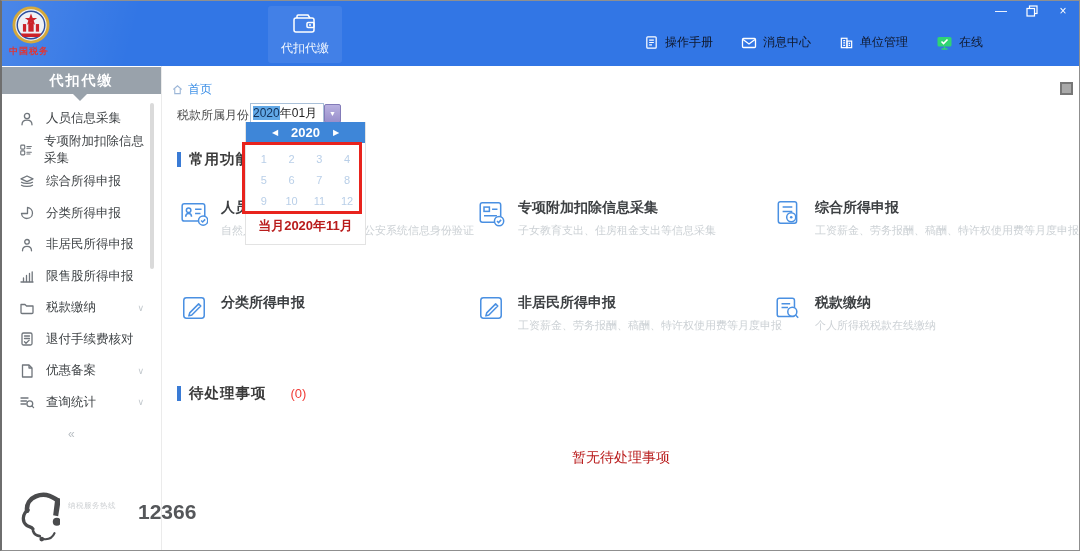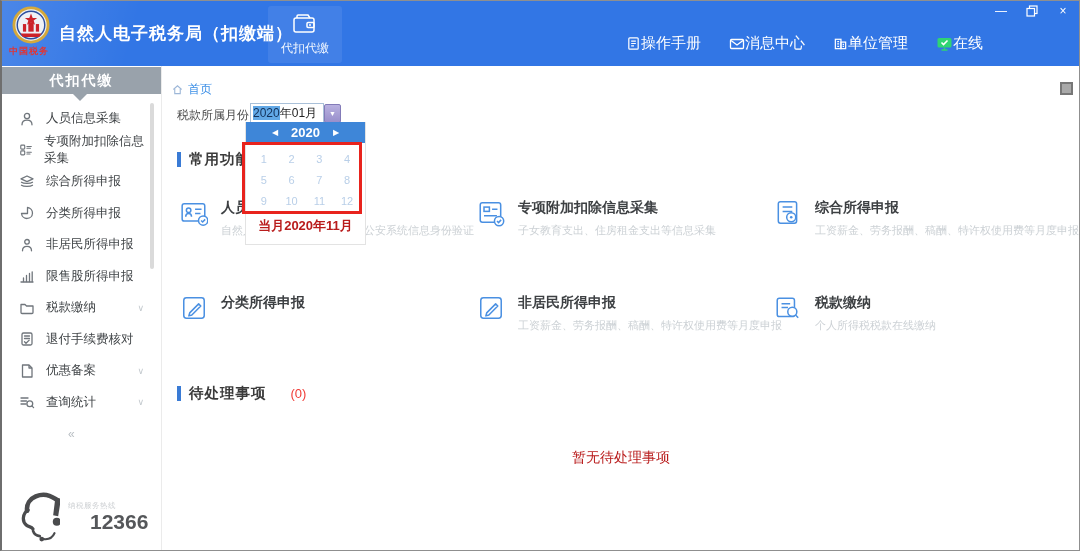--- a/index.html
+++ b/index.html
@@ -10,35 +10,35 @@
   
   #hdr{left:0;top:0;right:0;height:65px;background:#3276e5;}
   #hdr-swoosh{left:0;top:0;width:170px;height:65px;background:linear-gradient(105deg,rgba(255,255,255,.12),rgba(255,255,255,0) 75%);}
   #emblem{left:10px;top:5px;}
   #logo-cn{left:7px;top:44px;color:#e03535;font-size:9px;font-weight:bold;letter-spacing:1px;}
   #app-title{left:57px;top:21px;color:#fff;font-size:17px;font-weight:bold;letter-spacing:1px;}
   #hdr-tab{left:266px;top:5px;width:74px;height:57px;border-radius:3px;background:rgba(255,255,255,.08);
     display:flex;flex-direction:column;align-items:center;justify-content:center;gap:5px;cursor:pointer;}
   #hdr-tab .lbl{color:#f2f7ff;font-size:12px;}
   #hdr-menu{right:96px;top:33px;display:flex;gap:28px;align-items:center;}
-  .hmi{display:flex;align-items:center;color:#ffffff;font-size:15px;cursor:pointer;}
+  .hmi{display:flex;align-items:center;gap:6px;color:#0f172a;font-size:12px;cursor:pointer;}
   #win-ctl{right:8px;top:3px;display:flex;gap:15px;}
   .wc{width:16px;height:14px;display:flex;align-items:center;justify-content:center;color:#fff;font-size:12px;cursor:pointer;}
   
   #sidebar{left:0;top:65px;width:159px;height:486px;background:#fff;border-right:1px solid #ebebeb;}
   #s-hdr{left:0;top:66px;width:159px;height:27px;background:#99a2ab;color:#fff;font-weight:bold;font-size:14px;
     display:flex;align-items:center;justify-content:center;letter-spacing:2px;}
   #s-tri{left:71px;top:93px;width:0;height:0;border-left:7px solid transparent;border-right:7px solid transparent;border-top:7px solid #99a2ab;}
   #s-nav{left:0;top:102px;width:152px;display:flex;flex-direction:column;}
   .si{height:31.5px;display:flex;align-items:center;gap:11px;padding-left:17px;font-size:12.5px;color:#3f4346;cursor:pointer;}
   .si .chev{margin-left:auto;margin-right:10px;color:#c2c8cd;font-size:9px;}
   #s-scroll{left:148px;top:102px;width:4px;height:166px;background:#dadada;border-radius:2px;}
   #s-collapse{left:66px;top:426px;color:#b8bec3;font-size:12px;cursor:pointer;}
   #hotline{left:16px;top:490px;display:flex;align-items:flex-start;gap:8px;}
-  #hotline .txt{display:flex;flex-direction:column;margin-top:10px;}
+  #hotline .txt{display:flex;flex-direction:row;margin-top:10px;}
   #hotline .t1{font-size:7.5px;color:#cdd0d3;letter-spacing:.5px;}
   #hotline .t2{font-size:21px;font-weight:bold;color:#55575a;line-height:22px;margin-left:22px;}
   
   #crumb{left:170px;top:80px;display:flex;align-items:center;gap:5px;color:#3a8ee6;font-size:12px;cursor:pointer;}
   #pin{left:1058px;top:81px;width:9px;height:9px;border:2px solid #777;background:#a9a9a9;cursor:pointer;}
   #fld-lbl{left:175px;top:106px;font-size:12px;color:#4a4a4a;}
   #month-input{left:248px;top:102px;width:70px;height:18px;border:1px solid #a9c0d8;background:#fff;
     font-size:12px;display:flex;align-items:center;padding-left:2px;cursor:text;}
   #month-input .sel{background:#61a8e6;color:#13325a;}
   #month-input .rest{color:#222;}
@@ -77,21 +77,20 @@
         <circle cx="20" cy="20" r="18" fill="#eef1f6" stroke="#d4a93c" stroke-width="3"></circle>
         <circle cx="20" cy="20" r="14.5" fill="none" stroke="#2c4f9e" stroke-width="1.5"></circle>
         <polygon points="20,8 21.8,12.5 26.5,12.5 22.8,15.3 24.2,19.8 20,17 15.8,19.8 17.2,15.3 13.5,12.5 18.2,12.5" fill="#cc2229"></polygon>
         <rect x="17.2" y="17" width="5.6" height="10" fill="#cc2229"></rect>
         <rect x="11.5" y="19" width="3.4" height="8" fill="#cc2229"></rect>
         <rect x="25.1" y="19" width="3.4" height="8" fill="#cc2229"></rect>
         <path d="M9 29 h22 l-2.5 3.5 h-17 Z" fill="#cc2229"></path>
       </svg>
     </div>
     <div class="abs" id="logo-cn">中国税务</div>
-    <div class="abs" id="app-title">自然人电子税务局（扣缴端）</div>
 
     <div class="abs" id="hdr-tab">
       <span>
         <svg width="26" height="22" viewBox="0 0 26 22" fill="none" stroke="#fff" stroke-width="1.5">
           <rect x="2" y="5" width="20" height="14" rx="2"></rect>
           <path d="M5 5 V3.2 a1.2 1.2 0 0 1 1.2 -1.2 H16 l2 3"></path>
           <rect x="15" y="9.5" width="7" height="5" rx="1"></rect>
           <circle cx="18" cy="12" r="1" fill="#fff" stroke="none"></circle>
         </svg>
       </span>

